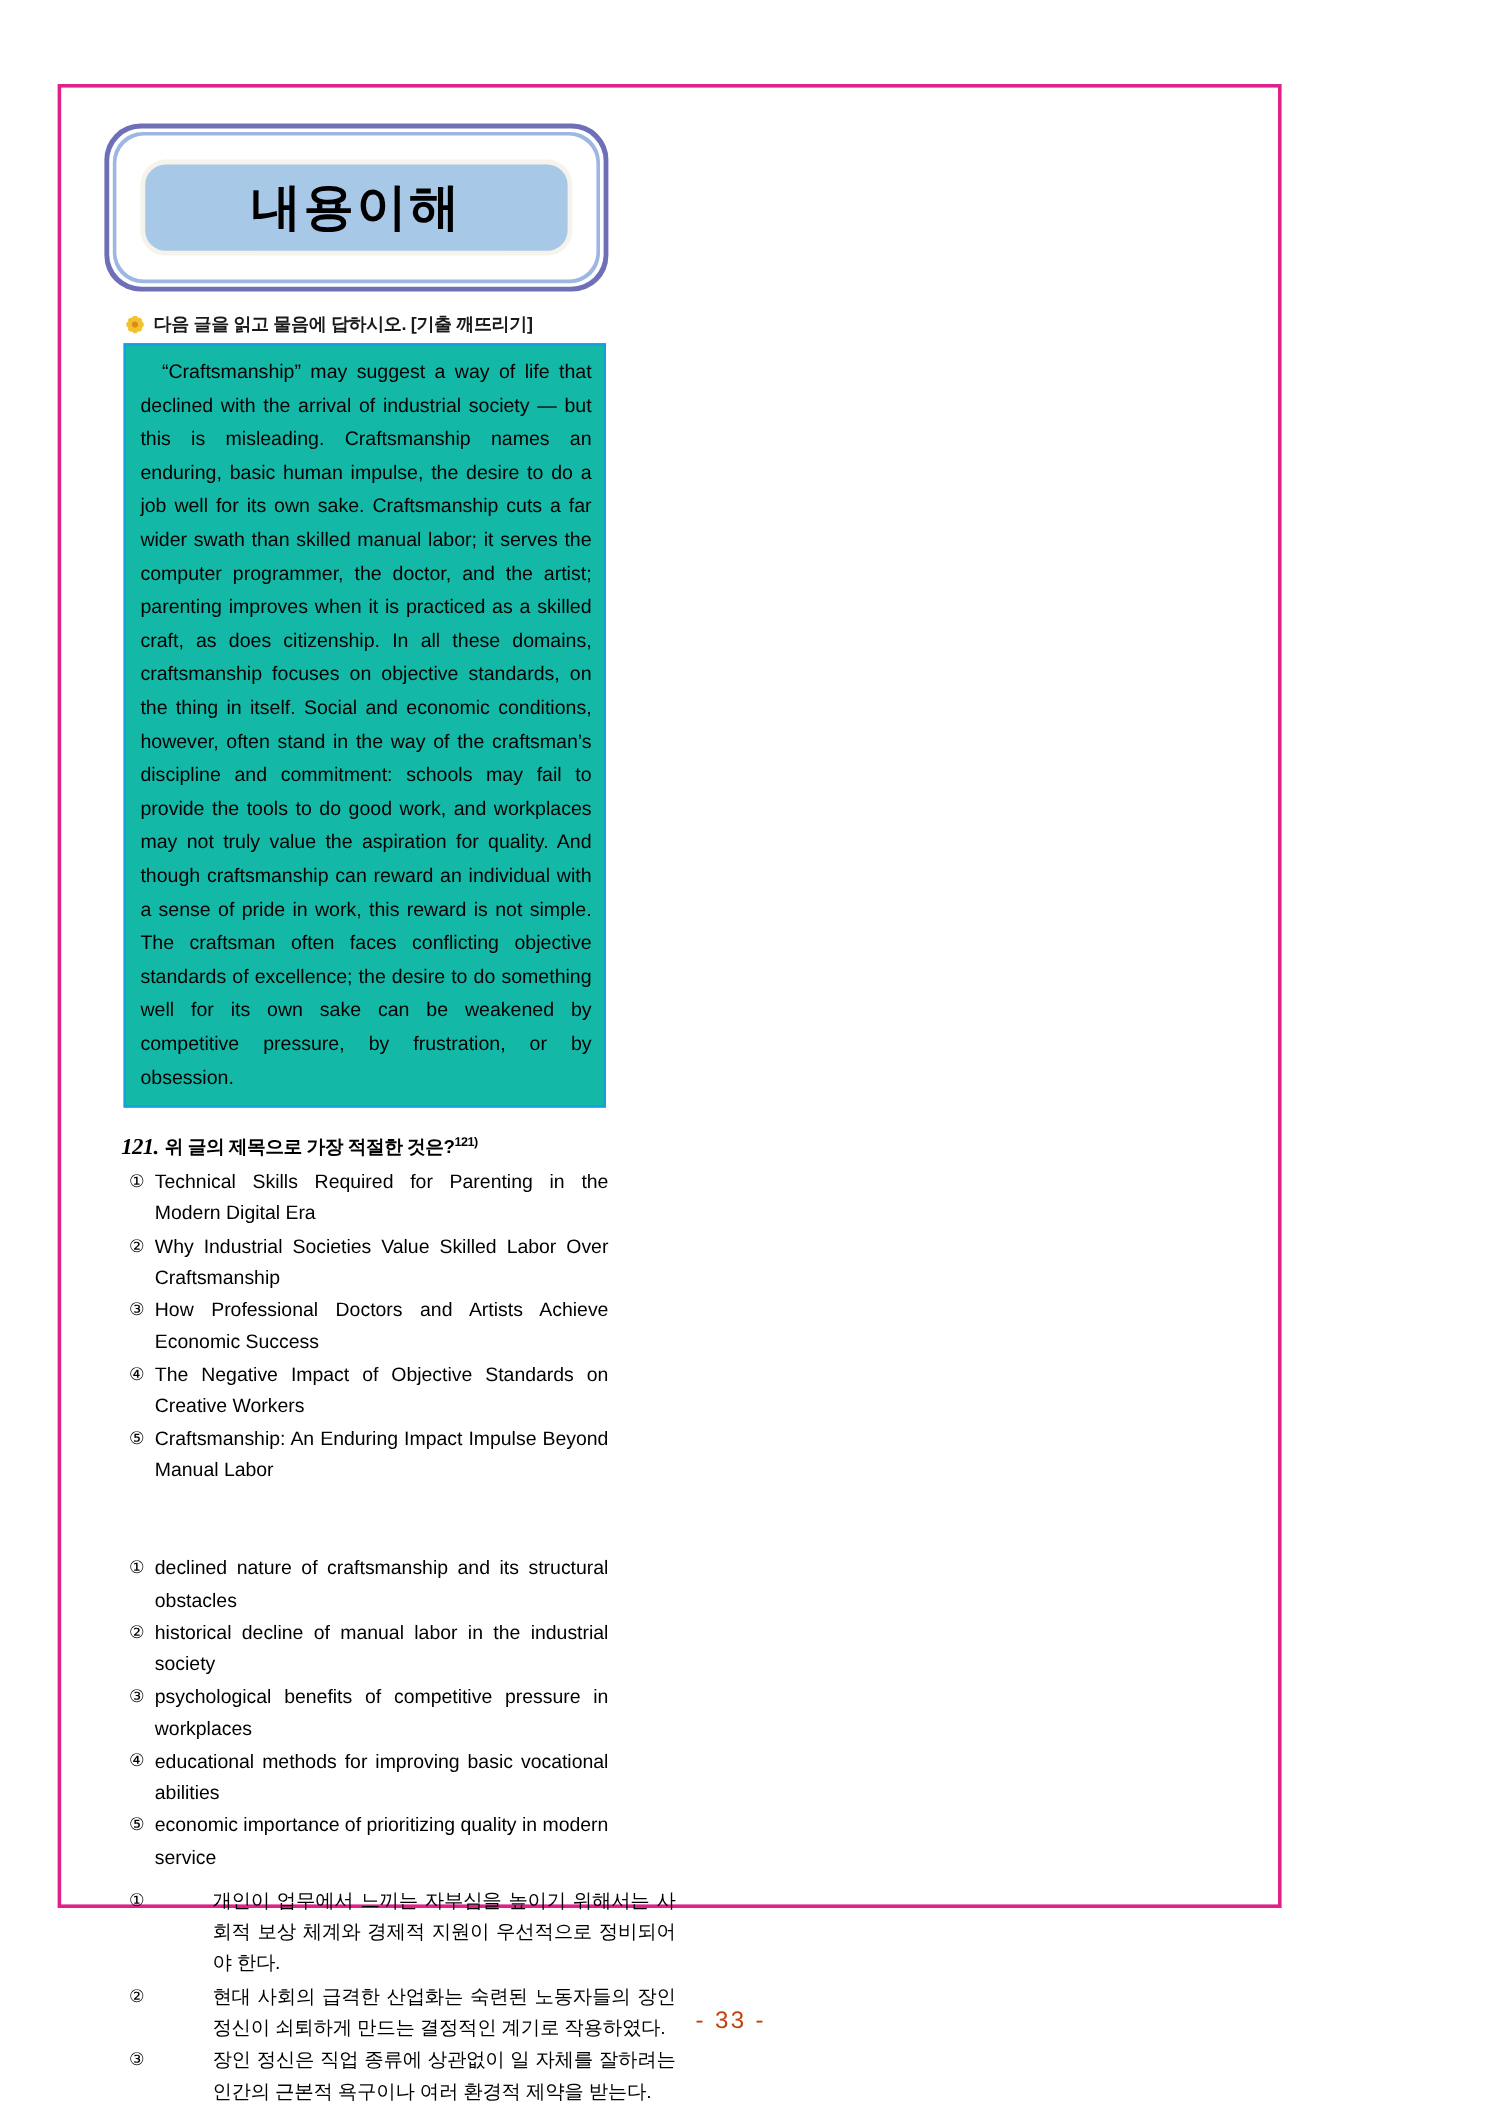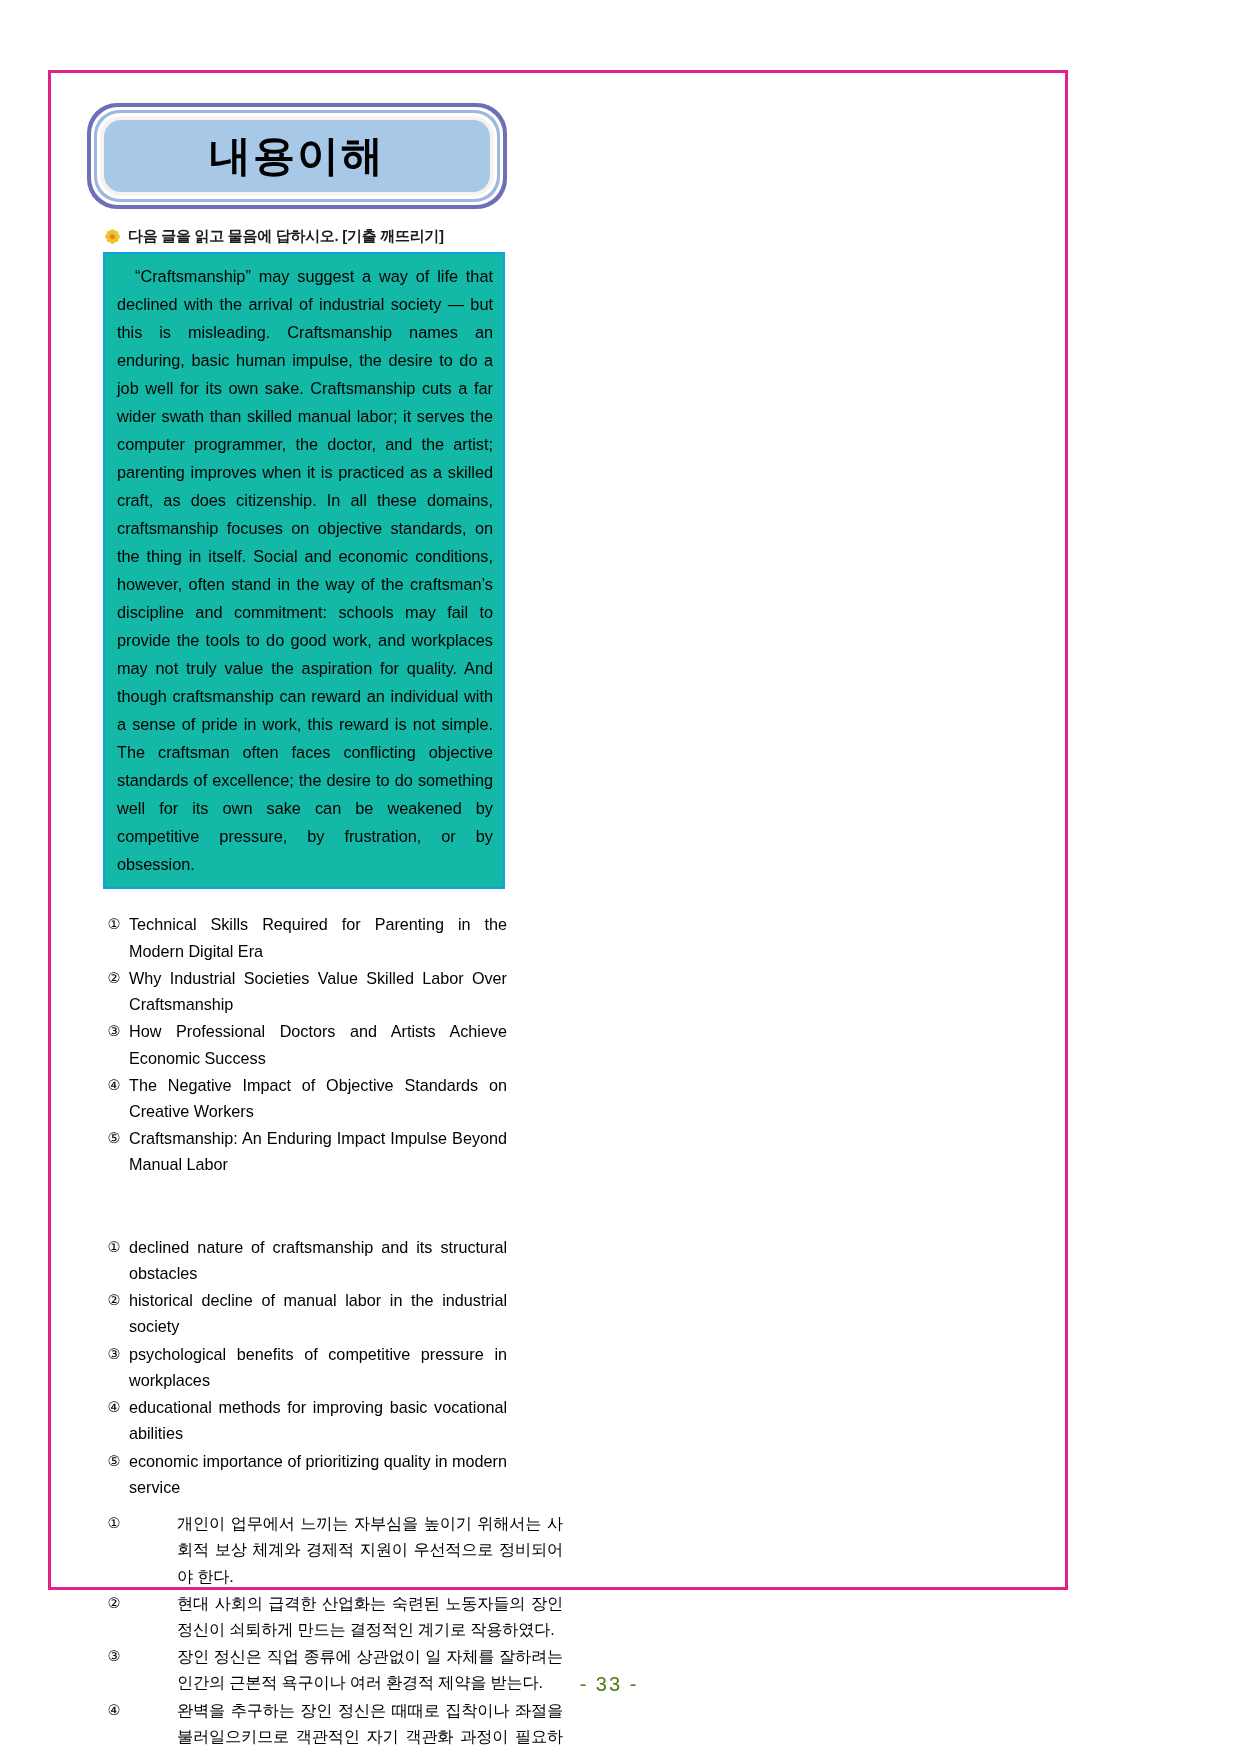--- a/index.html
+++ b/index.html
@@ -46,21 +46,21 @@
   .banner-wrap {
     margin: 12px 0 0 16px;
     width: 420px;
   }
   .band {
     border-radius: 26px;
   }
   .band-1 { background:#6f6fb8; padding:4px; border-radius:30px; }
   .band-2 { background:#ffffff; padding:3px; border-radius:27px; }
   .band-3 { background:#9db8e0; padding:3px; border-radius:25px; }
-  .band-4 { background:#ffffff; padding:3px; border-radius:23px; }
+  .band-4 { background:#ffffff; padding:20px; border-radius:23px; }
   .band-5 { background:#f5f3ec; padding:4px; border-radius:21px; }
   .band-6 { background:#a8c8e8; border-radius:17px;
             height:72px; display:flex; align-items:center; justify-content:center; }
   .banner-text {
     font-size: 42px;
     font-weight: bold;
     color: #000;
     letter-spacing: 2px;
     font-family: "DejaVu Sans", "Liberation Sans", sans-serif;
   }
@@ -145,21 +145,21 @@
 
   .gap-lg { height: 34px; }
 
   
   .footer {
     position: absolute;
     left: 48px; top: 1600px;
     width: 1020px;
     text-align: center;
     font-size: 20px;
-    color: #4d7c0f;
+    color: #c2410c;
     letter-spacing: 2px;
     font-family: "Liberation Sans", sans-serif;
   }
 </style>
 </head>
 <body>
 
 <div class="page-frame">
   <div class="page-inner">
 
@@ -195,20 +195,24 @@
           <circle cx="12" cy="12" r="4.2" fill="#e08a18"></circle>
         </svg>
         <span>다음 글을 읽고 물음에 답하시오. [기출 깨뜨리기]</span>
       </div>
 
       <div class="passage-box">
         <div class="passage-text">“Craftsmanship” may suggest a way of life that declined with the arrival of industrial society — but this is misleading. Craftsmanship names an enduring, basic human impulse, the desire to do a job well for its own sake. Craftsmanship cuts a far wider swath than skilled manual labor; it serves the computer programmer, the doctor, and the artist; parenting improves when it is practiced as a skilled craft, as does citizenship. In all these domains, craftsmanship focuses on objective standards, on the thing in itself. Social and economic conditions, however, often stand in the way of the craftsman’s discipline and commitment: schools may fail to provide the tools to do good work, and workplaces may not truly value the aspiration for quality. And though craftsmanship can reward an individual with a sense of pride in work, this reward is not simple. The craftsman often faces conflicting objective standards of excellence; the desire to do something well for its own sake can be weakened by competitive pressure, by frustration, or by obsession.</div>
       </div>
 
       <div class="question">
+        <div class="q-head">
+          <span class="q-num">121.</span>
+          <span class="q-stem"><span>위 글의 제목으로 가장 적절한 것은?</span><span class="sup">121)</span></span>
+        </div>
         <div class="choices">
           <div class="choice">
             <span class="marker">①</span>
             <span class="ctext">Technical Skills Required for Parenting in the Modern Digital Era</span>
               </div>
           <div class="choice">
             <span class="marker">②</span>
             <span class="ctext">Why Industrial Societies Value Skilled Labor Over Craftsmanship</span>
               </div>
           <div class="choice">

